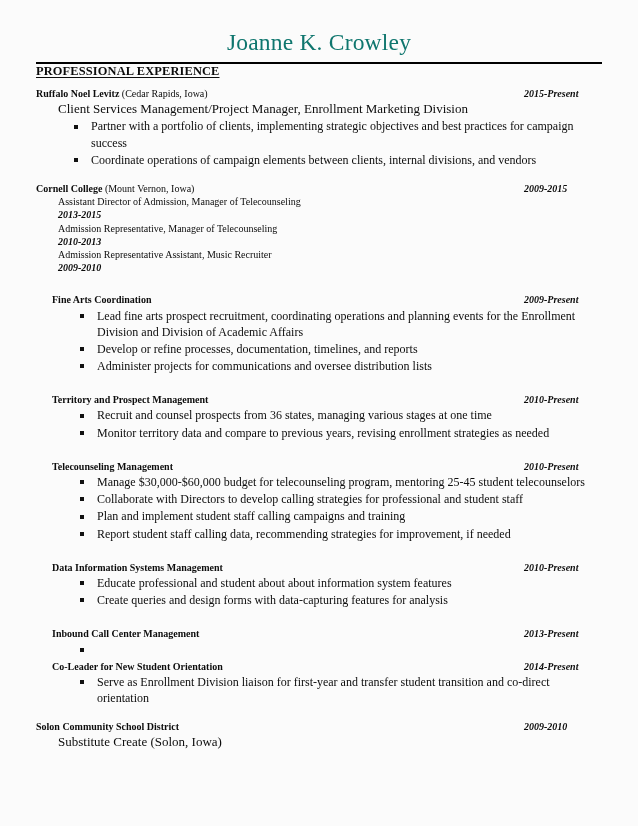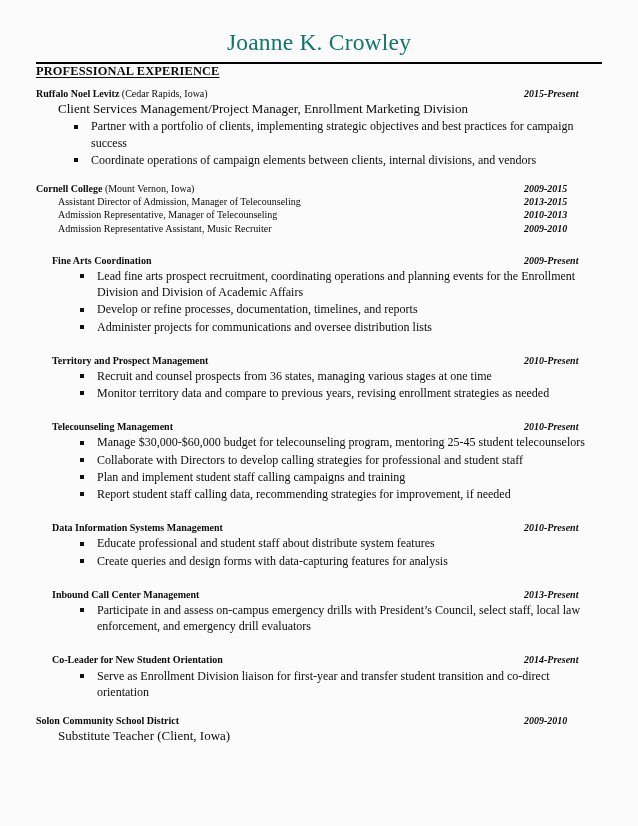--- a/index.html
+++ b/index.html
@@ -70,21 +70,21 @@
     font-style: italic;
   }
   .org { font-weight: bold; }
   .org-loc { font-weight: normal; }
 
   .role-line {
     font-size: 13px;
     line-height: 1.34;
     padding-left: 22px;
   }
-  .role-row { padding-left: 22px; }
+  .role-row { padding-left: 22px; flex-direction: column; }
   .role-row .left { padding-left: 0; }
 
   
   .subrow {
     padding-left: 16px;
     margin-top: 19px;
   }
   .subrow .left { font-weight: bold; }
 
   
@@ -225,39 +225,35 @@
       </li>
     </ul>
 
     <div class="row subrow">
       <div class="left">Data Information Systems Management</div>
       <div class="date">2010-Present</div>
     </div>
     <ul class="bullets lvl1">
       <li>
         <span class="sq"></span>
-        <span>Educate professional and student staff about distribute system features</span>
+        <span>Educate professional and student about about information system features</span>
       </li>
       <li>
         <span class="sq"></span>
         <span>Create queries and design forms with data-capturing features for analysis</span>
       </li>
     </ul>
 
     <div class="row subrow">
       <div class="left">Inbound Call Center Management</div>
       <div class="date">2013-Present</div>
     </div>
     <ul class="bullets lvl1">
       <li>
         <span class="sq"></span>
-      </li>
-      <li>
-        <span class="sq"></span>
-        <span>Participate in and assess on-campus emergency drills with President’s Council, select staff, local law enforcement, and emergency drill evaluators</span>
       </li>
     </ul>
 
     <div class="row subrow">
       <div class="left">Co-Leader for New Student Orientation</div>
       <div class="date">2014-Present</div>
     </div>
     <ul class="bullets lvl1">
       <li>
         <span class="sq"></span>
@@ -268,16 +264,16 @@
 
   <div class="gap-md"></div>
 
   <div>
     <div class="row">
       <div class="left">
         <span class="org">Solon Community School District</span>
       </div>
       <div class="date">2009-2010</div>
     </div>
-    <div class="role-line">Substitute Teacher (Client, Iowa)</div>
+    <div class="role-line">Substitute Create (Solon, Iowa)</div>
   </div>
 
 </div>
 
 </body></html>

